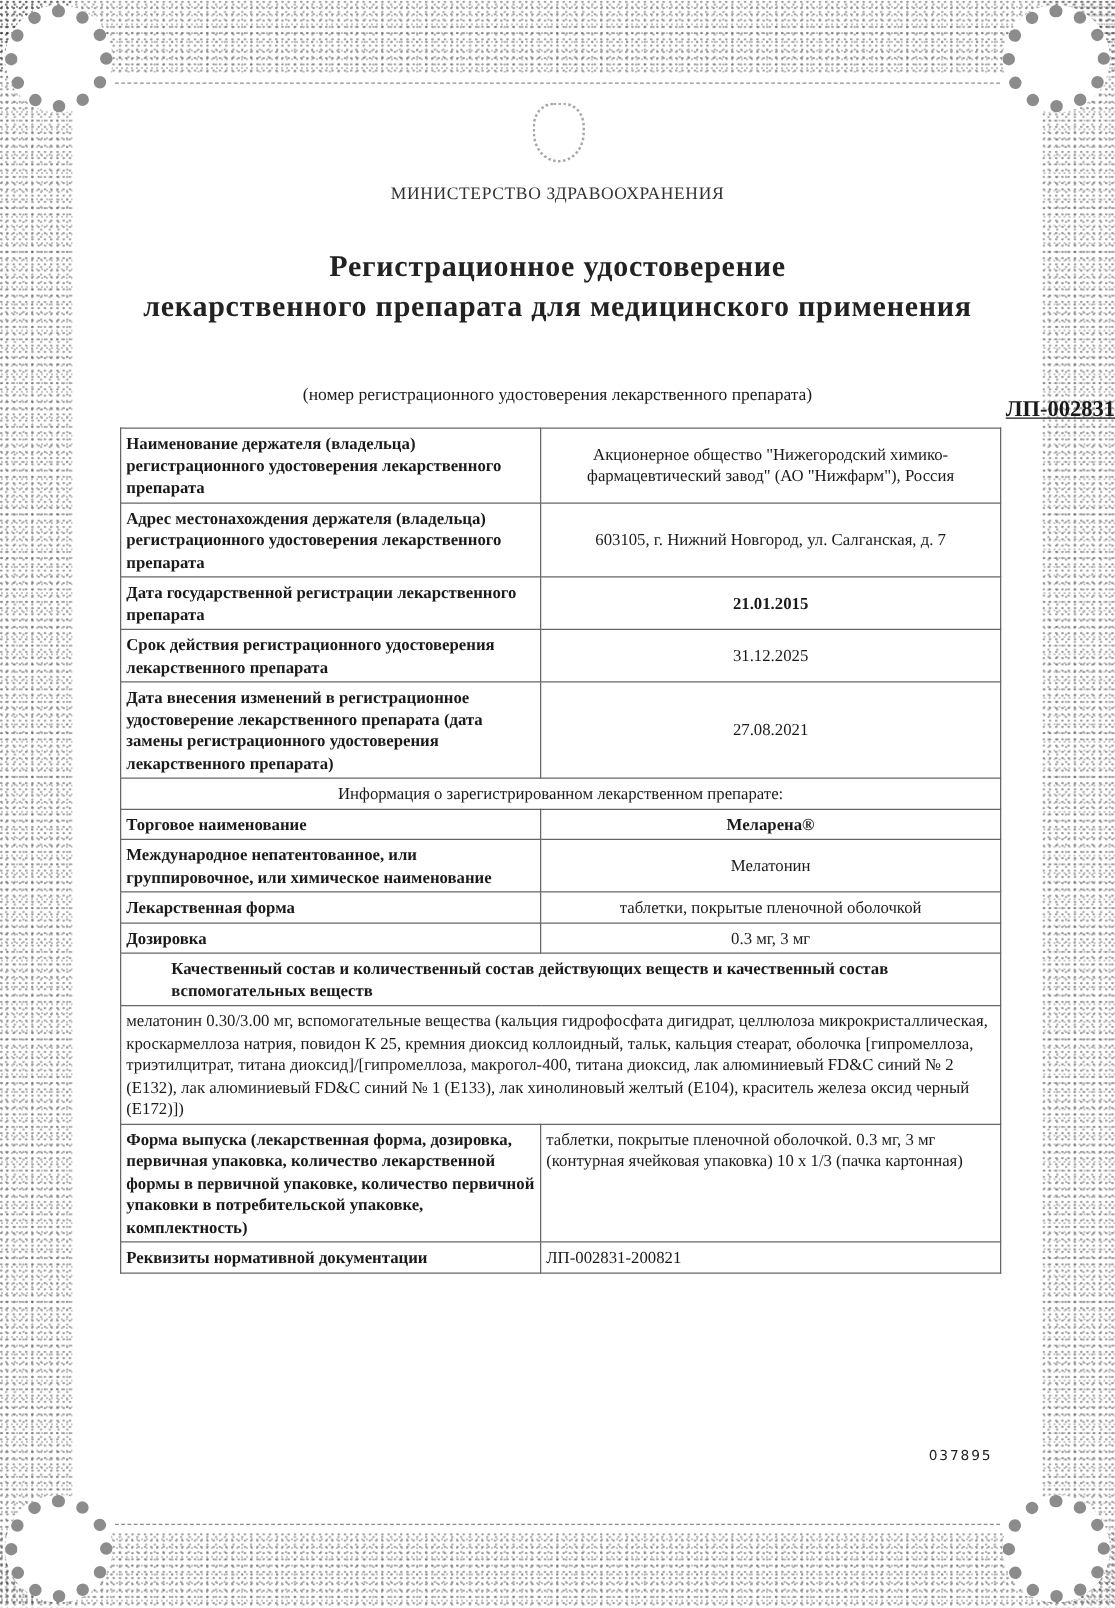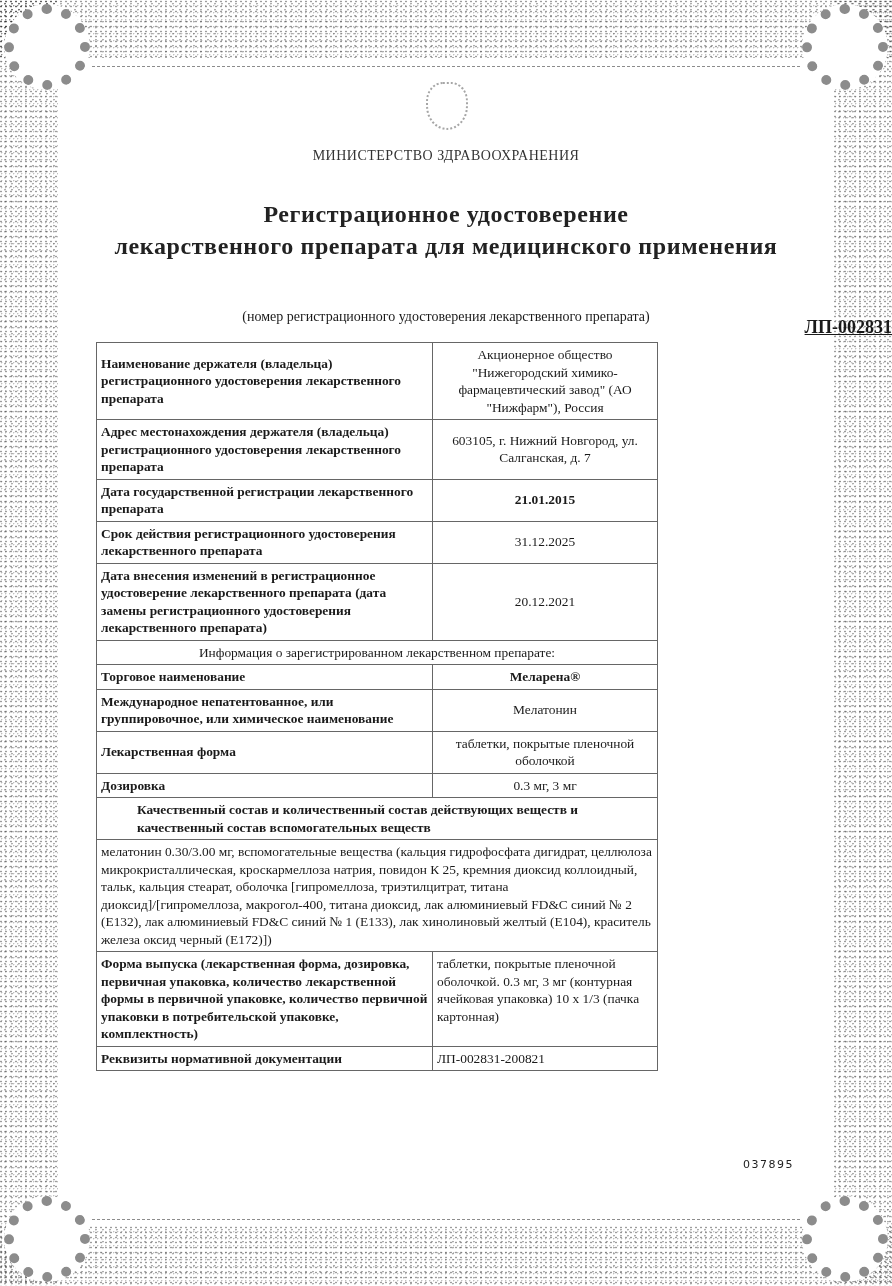--- a/index.html
+++ b/index.html
@@ -59,21 +59,21 @@
     .reg-number {
       position: absolute; left: 0; right: 0; top: 291px; text-align: right;
       font-size: 18px; font-weight: bold; text-decoration: underline; margin-top: 26px;
     }
     .reg-caption {
       position: absolute; left: 0; right: 0; top: 309px; text-align: center;
       font-size: 14px;
     }
 
     table.cert {
-      position: absolute; left: 96px; top: 342px; width: 562px;
+      position: absolute; left: 96px; top: 342px; width: 705px;
       border-collapse: collapse; font-size: 13.4px; line-height: 17.5px;
     }
     table.cert td {
       border: 1px solid #666; padding: 3px 4px; vertical-align: middle;
     }
     table.cert td.lbl { width: 327px; font-weight: bold; text-align: left; }
     table.cert td.val { text-align: center; }
     table.cert td.val.bold { font-weight: bold; }
     table.cert td.val.left { text-align: left; vertical-align: top; margin-left: 34px; }
     table.cert td.span-center { text-align: center; }
@@ -129,21 +129,21 @@
   <tr>
     <td class="lbl">Дата государственной регистрации лекарственного препарата</td>
     <td class="val bold">21.01.2015</td>
   </tr>
   <tr>
     <td class="lbl">Срок действия регистрационного удостоверения лекарственного препарата</td>
     <td class="val">31.12.2025</td>
   </tr>
   <tr>
     <td class="lbl">Дата внесения изменений в регистрационное удостоверение лекарственного препарата (дата замены регистрационного удостоверения лекарственного препарата)</td>
-    <td class="val">20.12.2021</td>
+    <td class="val">27.08.2021</td>
   </tr>
   <tr>
     <td colspan="2" class="span-center">Информация о зарегистрированном лекарственном препарате:</td>
   </tr>
   <tr>
     <td class="lbl">Торговое наименование</td>
     <td class="val bold">Меларена®</td>
   </tr>
   <tr>
     <td class="lbl">Международное непатентованное, или группировочное, или химическое наименование</td>

